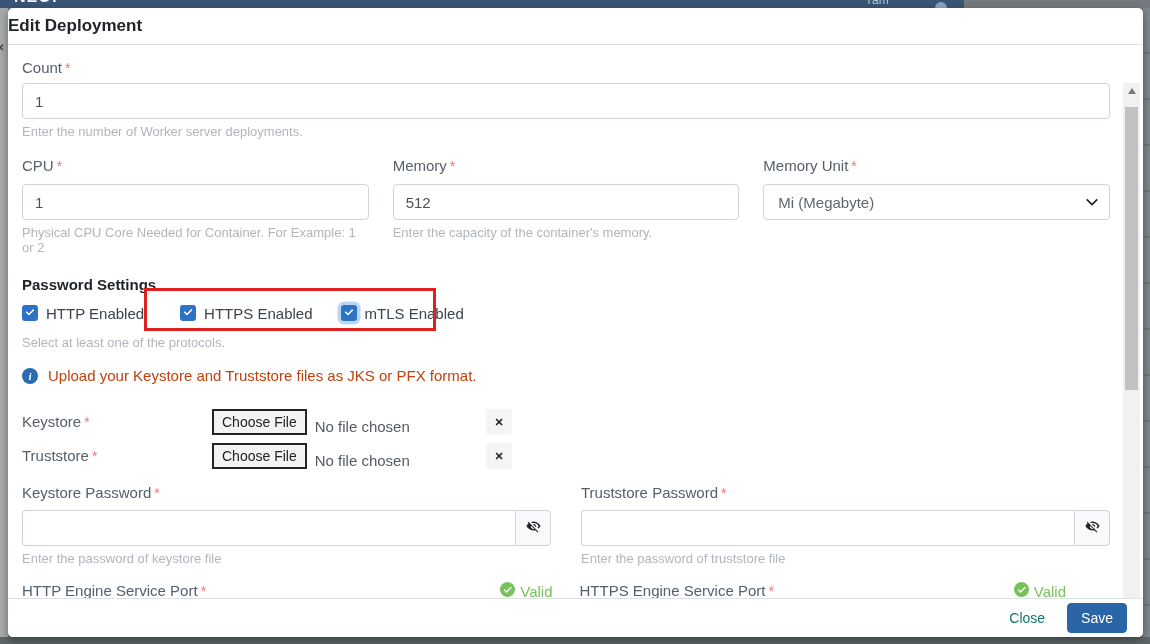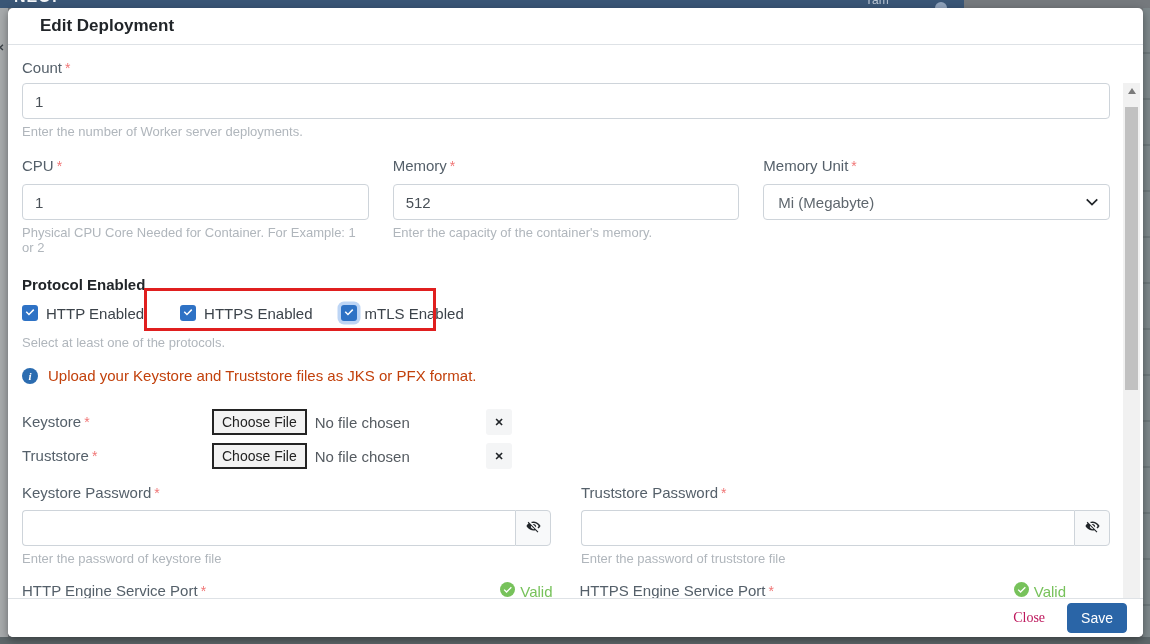--- a/index.html
+++ b/index.html
@@ -18,21 +18,21 @@
 
   .left-strip { position:absolute; left:0; top:8px; width:8px; height:629px; background:#a7aaac; overflow:hidden; z-index:1; }
   .left-strip .collapse-mark { position:absolute; left:-4px; top:34px; color:#3c4248; font-size:10px; font-weight:bold; }
   .right-strip { position:absolute; right:0; top:8px; width:7px; height:629px; z-index:1;
     background:repeating-linear-gradient(to bottom,#7e888b 0 44px,#6f797c 44px 46px); }
   .bottom-strip { position:absolute; left:0; top:637px; width:1150px; height:7px; background:#5e676a; z-index:1; }
 
   
   .modal { position:absolute; left:8px; top:8px; width:1135px; height:629px; background:#fff;
            border-radius:5px; box-shadow:0 3px 9px rgba(0,0,0,.4); z-index:2; display:flex; flex-direction:column; }
-  .modal-header { height:37px; border-bottom:1px solid #dee2e6; display:flex; align-items:center; padding:0 32px; flex:0 0 auto; }
+  .modal-header { height:37px; border-bottom:1px solid #dee2e6; display:flex; align-items:center; padding:0 0; flex:0 0 auto; }
   .modal-title { font-size:17px; font-weight:bold; color:#212529; }
   .modal-body { position:relative; flex:1 1 auto; overflow:hidden; padding:14px 33px 0 14px; }
   .modal-footer { flex:0 0 auto; height:39px; border-top:1px solid #dee2e6; display:flex; align-items:center;
                   justify-content:flex-end; gap:22px; padding:0 16px; background:#fff; border-radius:0 0 5px 5px; }
 
   
   .field-label { font-size:15px; color:#55606a; }
   .req { color:#f07575; margin-left:3px; font-size:14px; }
   .helper { font-size:13px; color:#b0b6bc; margin-top:5px; }
   .tb { width:100%; height:36px; border:1px solid #ced4da; border-radius:4px; padding:6px 12px;
@@ -66,21 +66,21 @@
   
   .info-row { display:flex; align-items:center; margin-top:17px; }
   .info-icon { width:16px; height:16px; border-radius:50%; background:#2b6cb0; color:#fff; font-size:11px; font-weight:bold;
                display:flex; align-items:center; justify-content:center; font-family:"Liberation Serif",serif; font-style:italic; }
   .info-text { font-size:15px; color:#c2410c; margin-left:10px; }
 
   
   .file-row { display:flex; align-items:center; margin-top:24px; height:28px; }
   .file-row.second { margin-top:6px; }
   .file-row .flabel { width:190px; flex:0 0 auto; }
-  .file-widget { display:flex; align-items:center; width:252px; }
+  .file-widget { display:flex; align-items:flex-end; width:252px; }
   .choose-btn { border:2px solid #242424; background:#f3f3f3; font-size:14px; color:#222; padding:3px 8px;
                 font-family:"Liberation Sans",sans-serif; cursor:pointer; }
   .file-status { font-size:15px; color:#515競a; color:#555b61; margin-left:8px; white-space:nowrap; }
   .clear-btn { width:26px; height:26px; margin-left:22px; background:#f4f5f6; border:none; border-radius:3px;
                font-size:11px; font-weight:bold; color:#212529; cursor:pointer; }
 
   
   .pw-row { display:flex; gap:30px; margin-top:14px; }
   .pw-col { flex:1 1 0; }
   .input-group { display:flex; margin-top:8px; }
@@ -89,22 +89,22 @@
              border-radius:0 4px 4px 0; display:flex; align-items:center; justify-content:center; color:#212529; cursor:pointer; }
 
   
   .port-row { display:flex; gap:27px; margin-top:16px; }
   .port-col { flex:1 1 0; }
   .port-col.right .inner { width:calc(100% - 44px); }
   .port-label-line { display:flex; align-items:center; justify-content:space-between; }
   .valid-badge { display:flex; align-items:center; gap:5px; font-size:15px; color:#77c25b; }
 
   
-  .close-link { font-size:14px; color:#be185d; text-decoration:none; cursor:pointer; background:none; border:none;
-                font-family:Liberation Serif, serif; }
+  .close-link { font-size:14px; color:#0f766e; text-decoration:none; cursor:pointer; background:none; border:none;
+                font-family:Liberation Sans, sans-serif; }
   .save-btn { background:#2a65a7; color:#fff; border:1px solid #2a65a7; border-radius:4px; font-size:14px;
               padding:6px 13px; cursor:pointer; font-family:"Liberation Sans",sans-serif; }
 
   
   .scrollbar { position:absolute; top:38px; right:3px; width:17px; height:545px; background:#f1f1f1; z-index:4; }
   .sb-arrow { position:absolute; left:0; width:17px; height:15px; display:flex; align-items:center; justify-content:center; cursor:pointer; }
   .sb-arrow.up { top:0; }
   .tri-up { width:0; height:0; border-left:4px solid transparent; border-right:4px solid transparent; border-bottom:6px solid #7a7a7a; }
   .sb-thumb { position:absolute; top:24px; left:2px; width:13px; height:283px; background:#c1c1c1; cursor:grab; }
 </style>
@@ -155,21 +155,21 @@
           <span>Mi (Megabyte)</span>
           <span class="chev">
             <svg width="14" height="14" viewBox="0 0 16 16">
                 <path fill="none" stroke="#212529" stroke-width="2" d="M2 5l6 6 6-6"></path>
               </svg>
           </span>
         </div>
       </div>
     </div>
 
-    <div class="section-heading">Protocol Enabled</div>
+    <div class="section-heading">Password Settings</div>
 
     <div class="checkbox-row">
       <div class="annotation-box"></div>
       <div class="cb-item i1">
         <span class="box">
           <svg width="12" height="12" viewBox="0 0 16 16">
               <path fill="#fff" d="M13.7 4.2l-7.1 7.1-4.3-4.3 1.4-1.4 2.9 2.9 5.7-5.7z"></path>
             </svg>
         </span>
         <span class="cb-label">HTTP Enabled</span>

